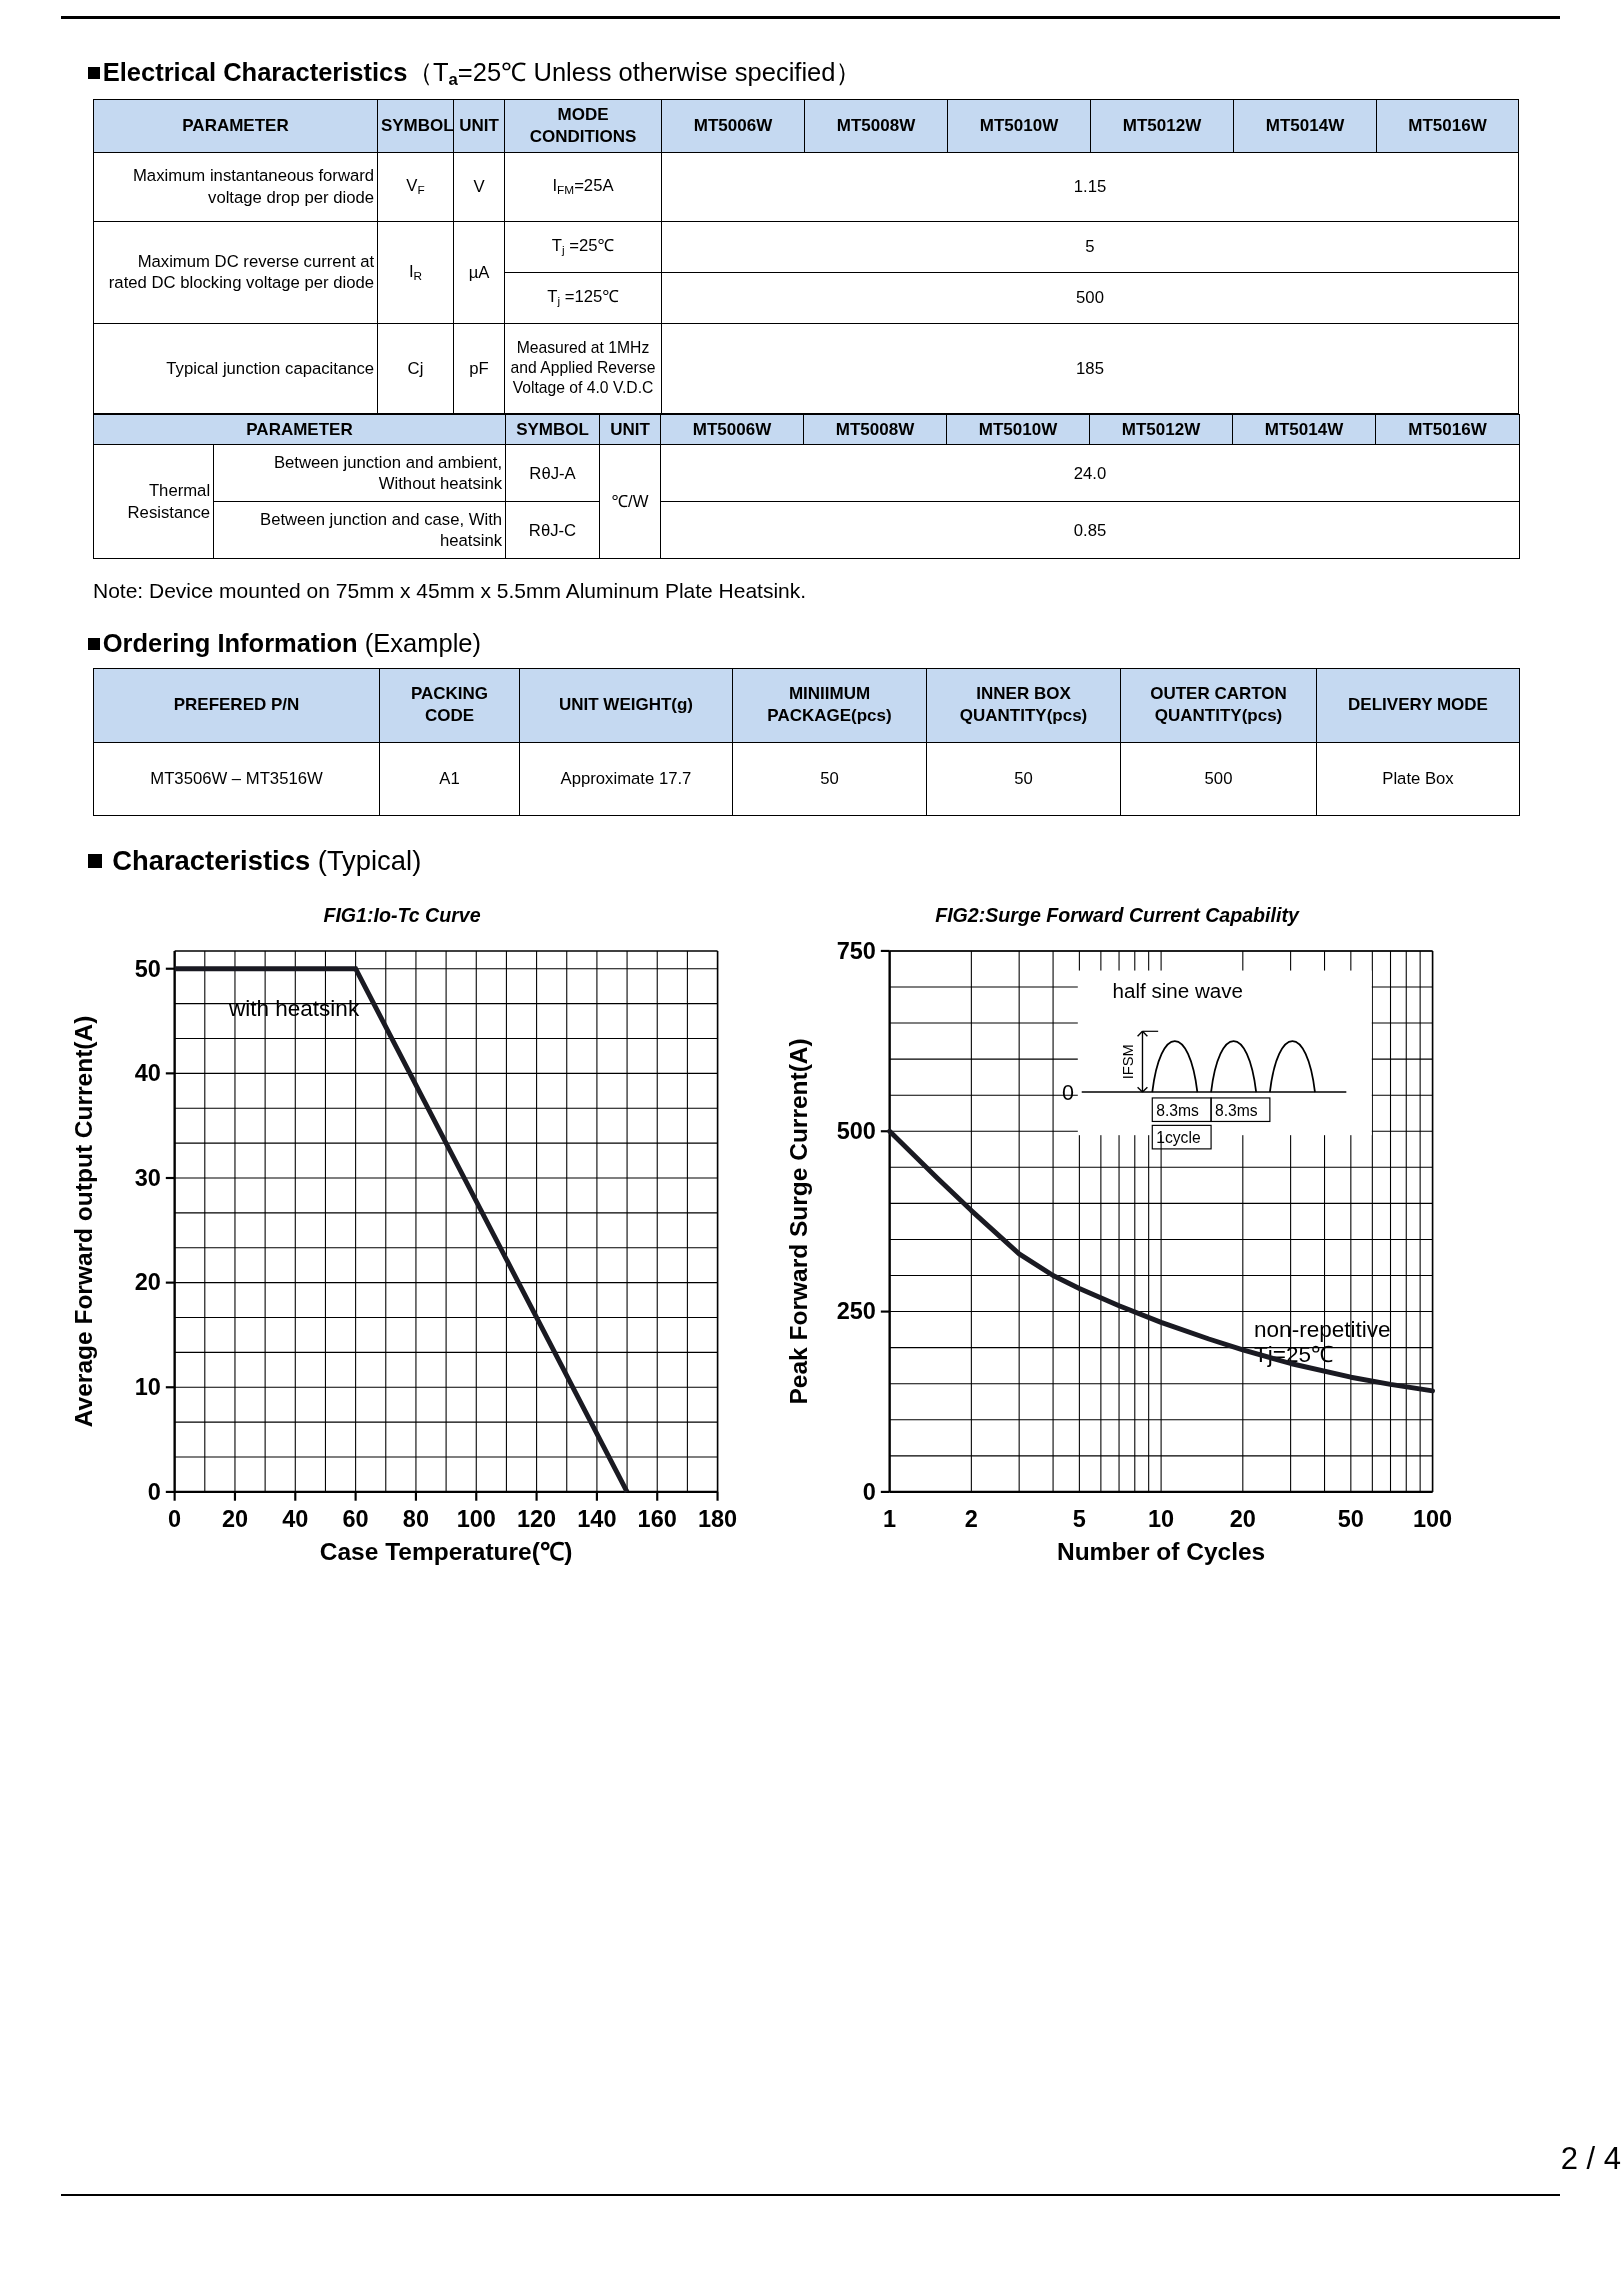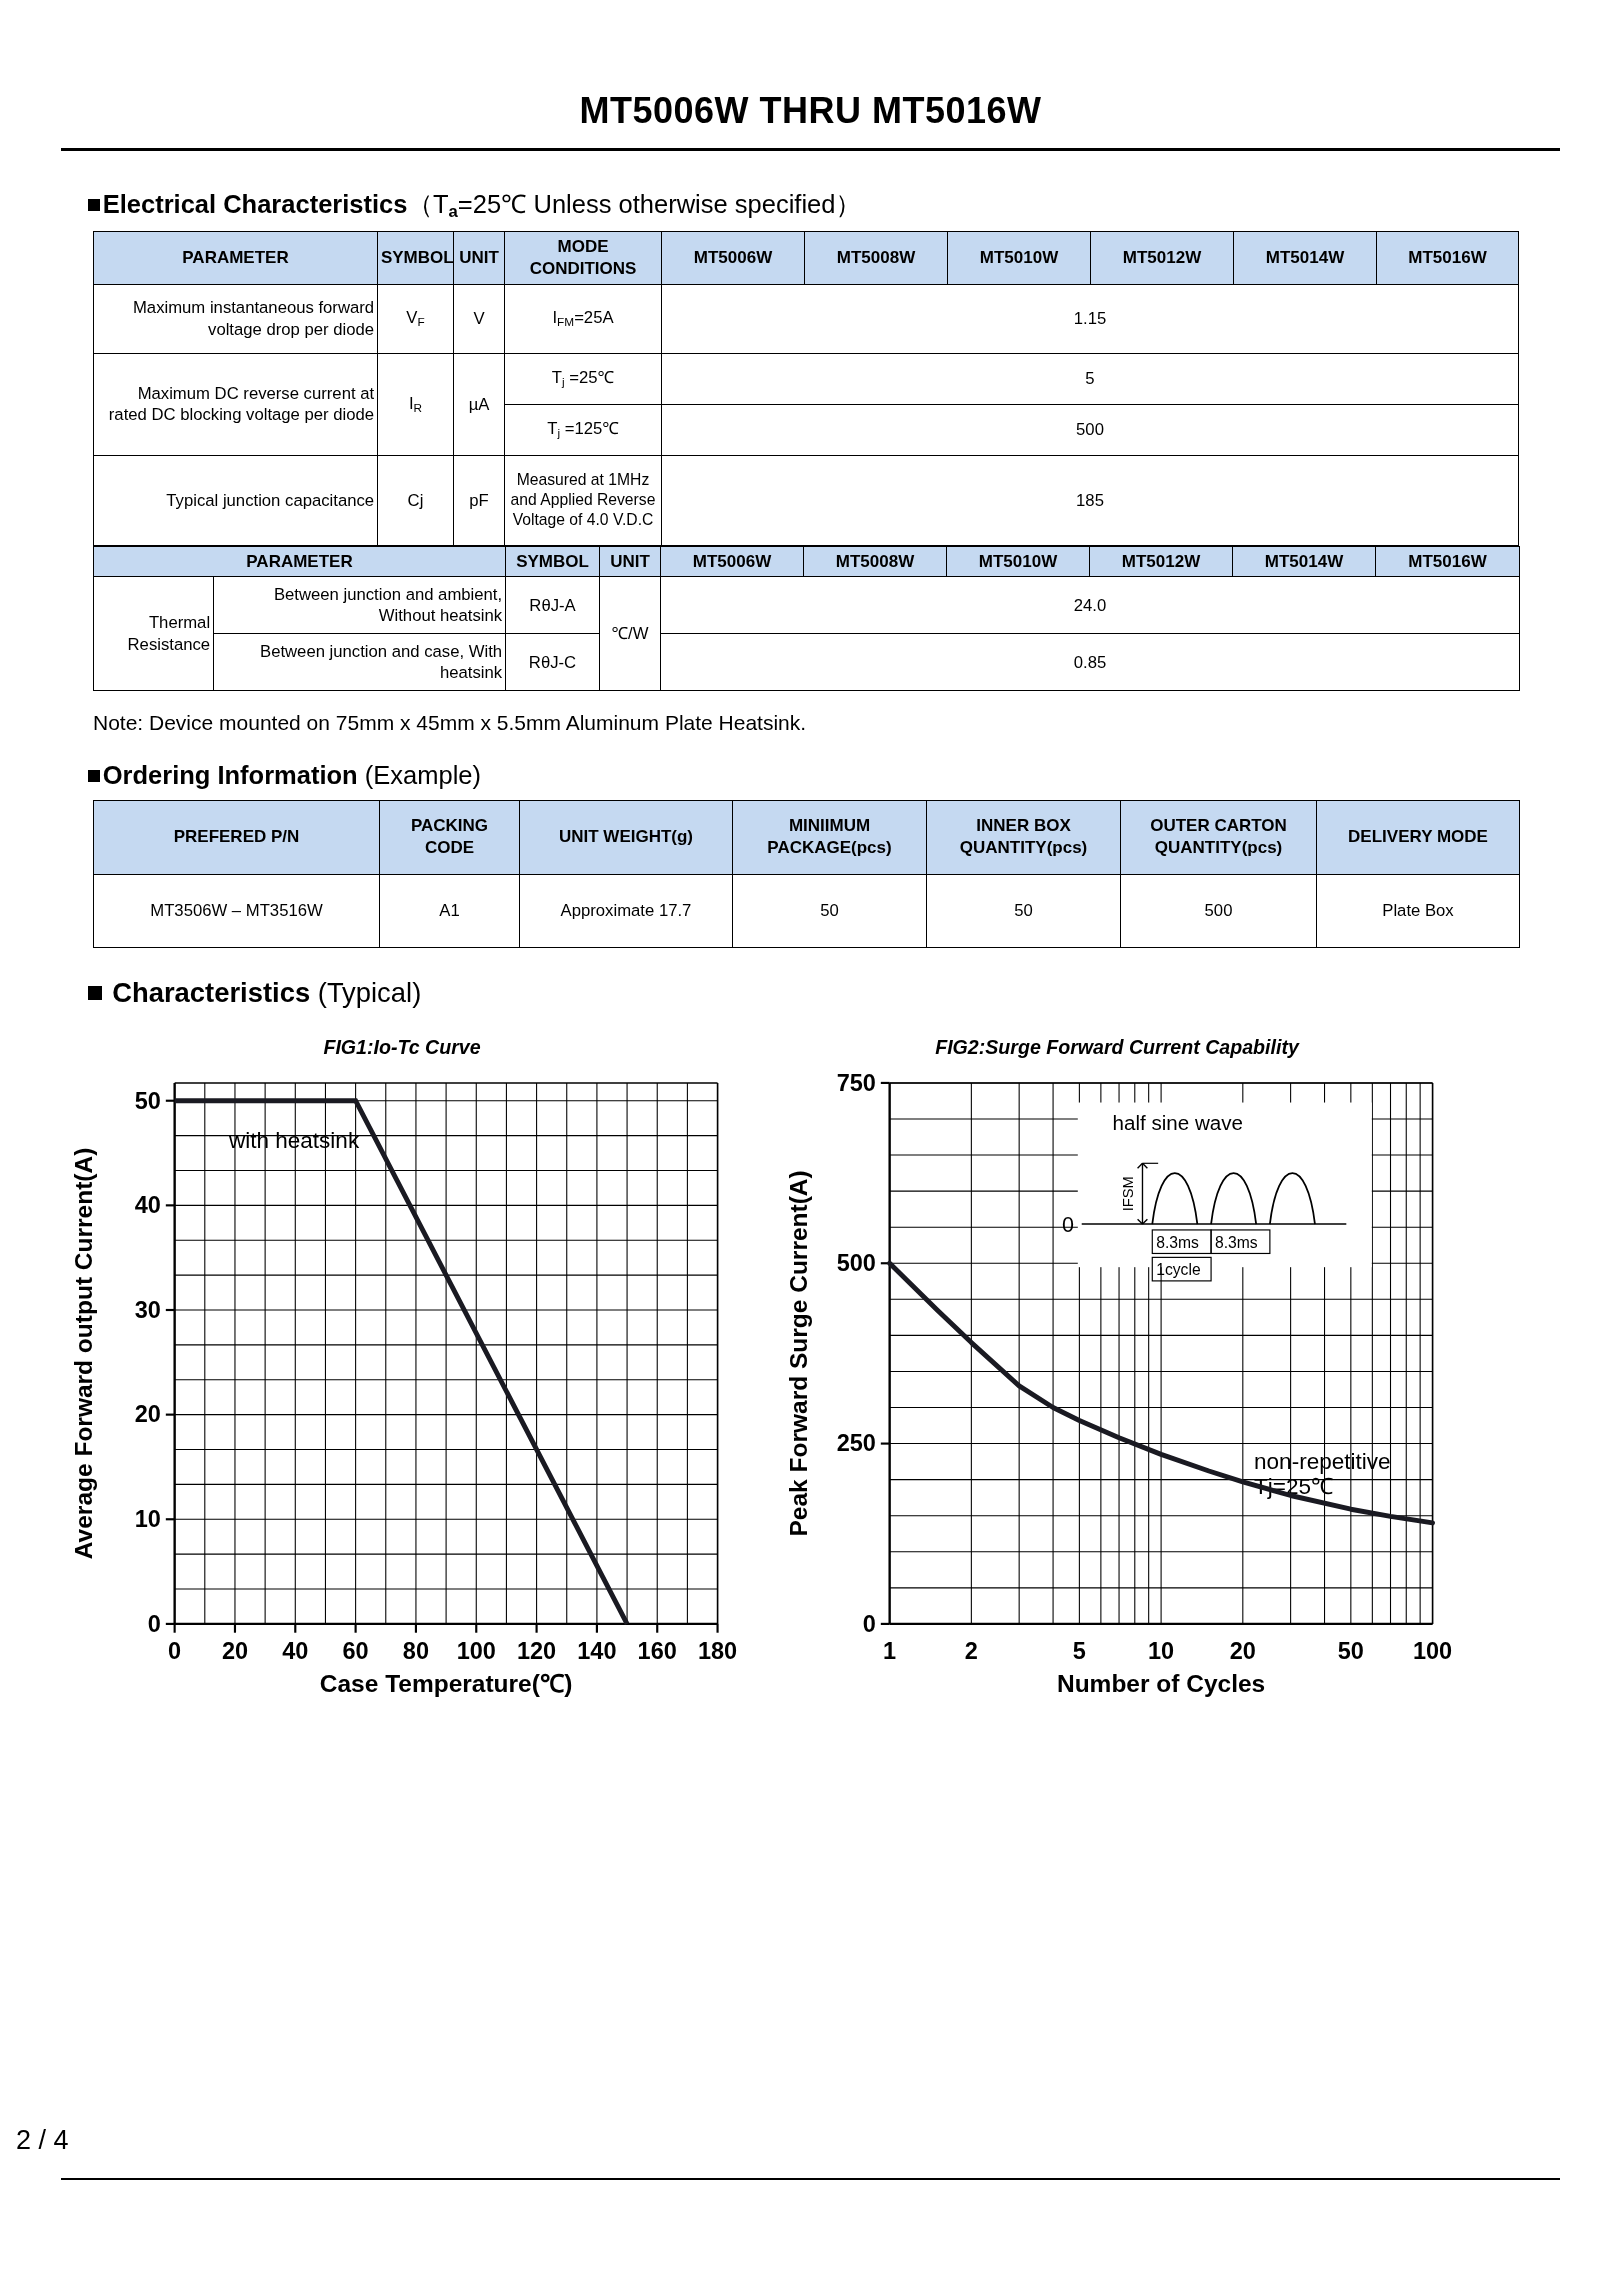--- a/index.html
+++ b/index.html
@@ -93,39 +93,38 @@
     text-align:center;
     font-size:19.6px;
     font-weight:bold;
     margin-bottom:5.9px;
     font-style:italic;
   }
 
   
   .footer-num {
     position:absolute;
-    left:16px; right:0;
+    left:0; right:0;
     top:2125px;
-    text-align:left;
-    font-size:27px;
+    text-align:right;
+    font-size:31px;
   }
   .rule-bottom {
     position:absolute;
     left:61px; right:61px;
     top:2178px;
     border-top:2.9px solid #000;
   }
   text { font-family:"Liberation Sans", sans-serif; }
 </style>
 </head>
 <body>
 
 <div class="page">
 
-  <div class="doc-title">MT5006W THRU MT5016W</div>
   <div class="rule-top"></div>
 
   <div class="sec-head">
     <span class="bullet"></span><span>Electrical Characteristics</span><span class="reg">（T</span><sub>a</sub><span class="reg">=25℃ Unless otherwise specified）</span>
   </div>
 
   <table class="grid tbl-elec">
     <colgroup>
       <col style="width:284px">
         <col style="width:76px">

